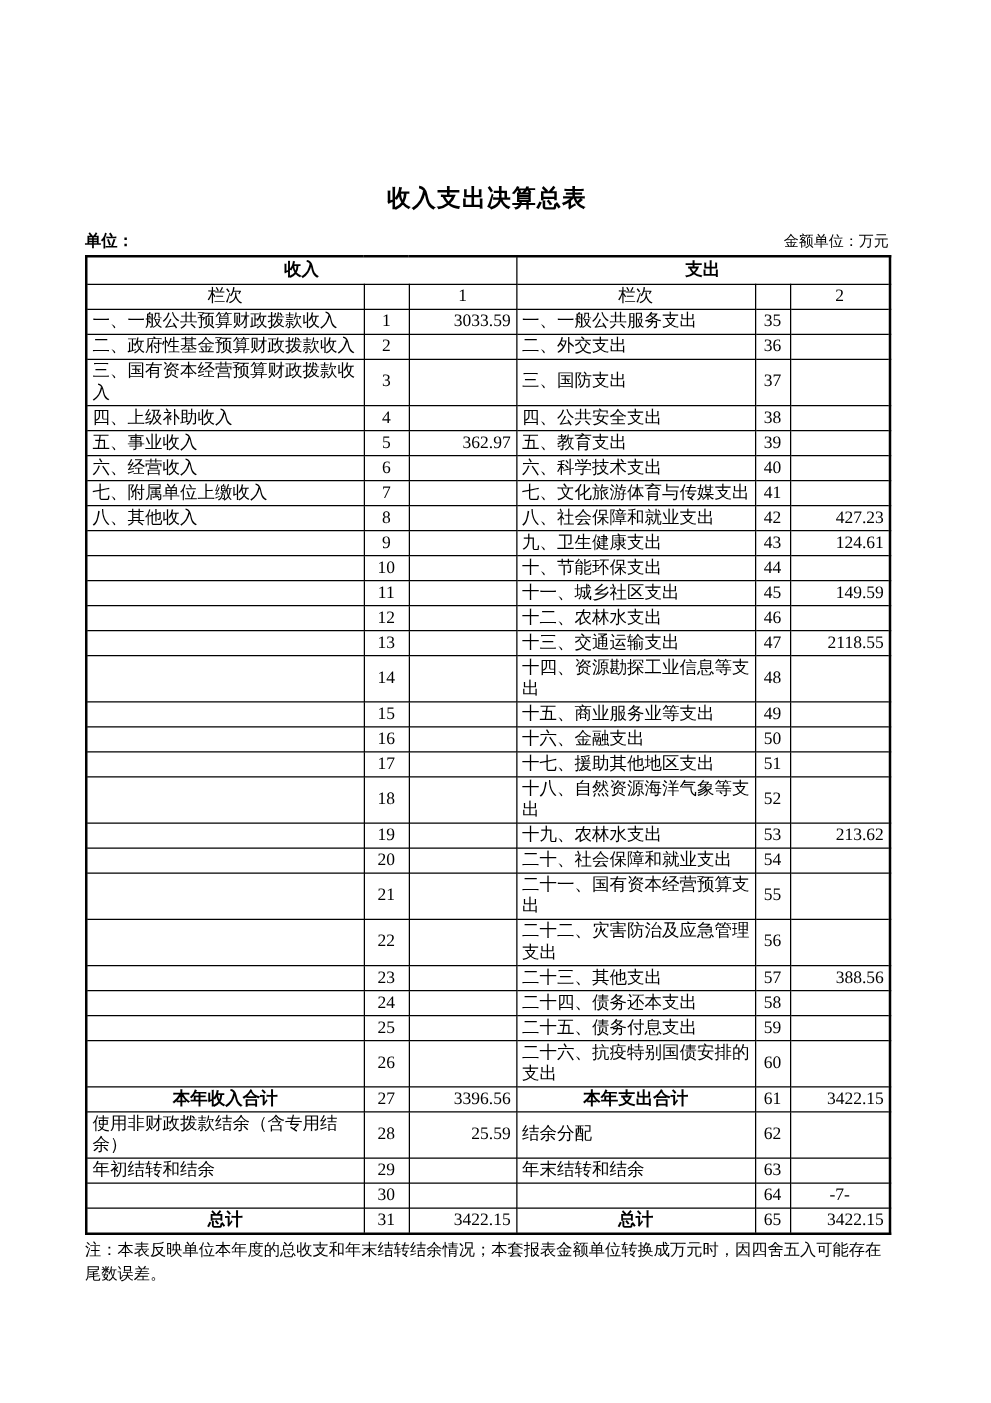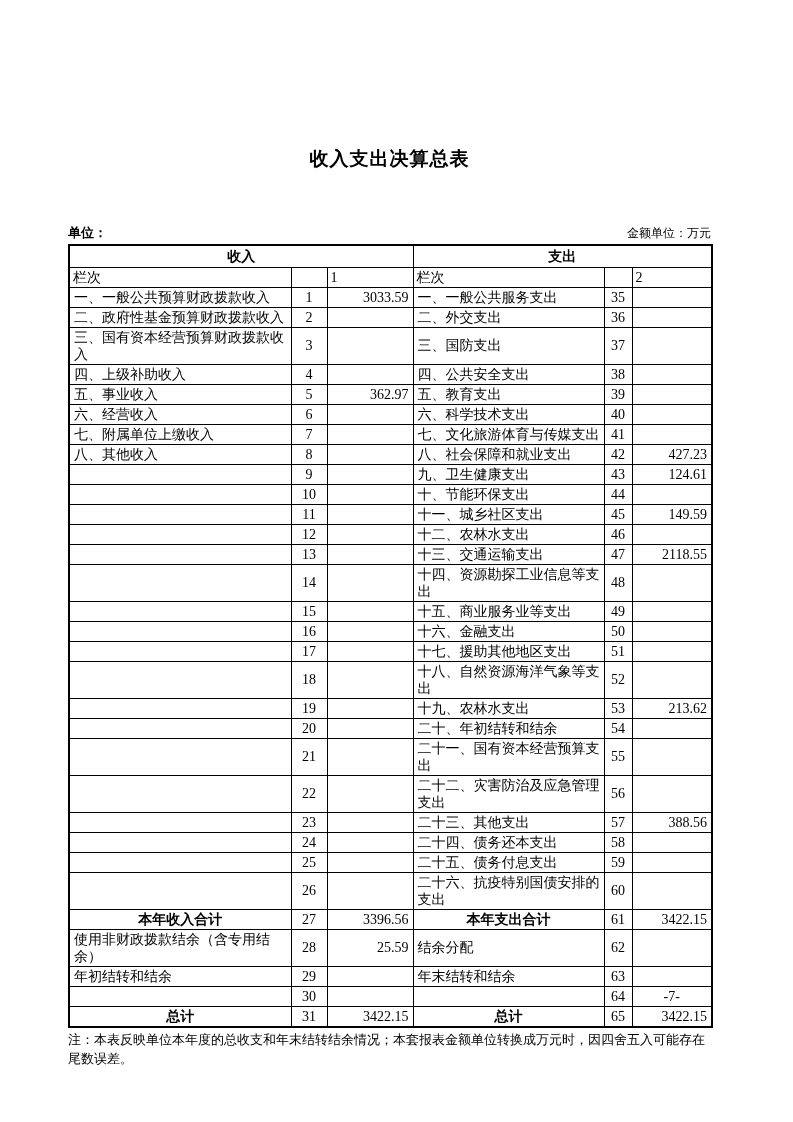--- a/index.html
+++ b/index.html
@@ -14,35 +14,35 @@
   }
   .title{
     font-size:19px;font-weight:bold;text-align:center;
     letter-spacing:1px;margin:0 0 12px 0;
   }
   .doc-label{text-align:right;font-size:12px;line-height:16px;height:16px;}
   .meta-row{
     display:flex;justify-content:space-between;align-items:flex-end;
     margin:2px 0 2px 0;
   }
-  .meta-row .unit{font-size:13px;font-weight:bold;margin-top:40px;}
+  .meta-row .unit{font-size:13px;font-weight:bold;}
   .meta-row .amount-unit{font-size:12px;font-family:Liberation Serif, serif;}
   table.summary{
     border-collapse:collapse;table-layout:fixed;width:643px;
     font-size:14px;border:2px solid #000;
   }
   th,td{
     border:1px solid #000;box-sizing:border-box;
     padding:1px 3px;line-height:17px;height:19px;
     vertical-align:middle;overflow-wrap:break-word;word-wrap:break-word;
     font-weight:normal;
   }
   thead tr.section-row th{height:22px;font-weight:bold;text-align:center;margin-top:40px;}
   thead tr.head-row th{height:32px;text-align:center;}
-  thead tr.colno-row th{height:18px;text-align:left;}
+  thead tr.colno-row th{height:18px;text-align:center;}
   td.item{text-align:left;padding-left:4px;}
   td.item.emph{text-align:center;font-weight:bold;padding-left:3px;}
   td.lineno{text-align:center;}
   td.amount{text-align:right;padding-right:4px;}
   td.pagenum{text-align:center;}
   .note{
     margin-top:2px;font-size:13px;line-height:19px;text-align:left;
     width:643px;
   }
 </style>
@@ -232,21 +232,21 @@
           <td class="lineno">19</td>
           <td class="amount"></td>
           <td class="item">十九、农林水支出</td>
           <td class="lineno">53</td>
           <td class="amount">213.62</td>
         </tr>
         <tr>
           <td class="item"></td>
           <td class="lineno">20</td>
           <td class="amount"></td>
-          <td class="item">二十、年初结转和结余</td>
+          <td class="item">二十、社会保障和就业支出</td>
           <td class="lineno">54</td>
           <td class="amount"></td>
         </tr>
         <tr>
           <td class="item"></td>
           <td class="lineno">21</td>
           <td class="amount"></td>
           <td class="item">二十一、国有资本经营预算支出</td>
           <td class="lineno">55</td>
           <td class="amount"></td>

